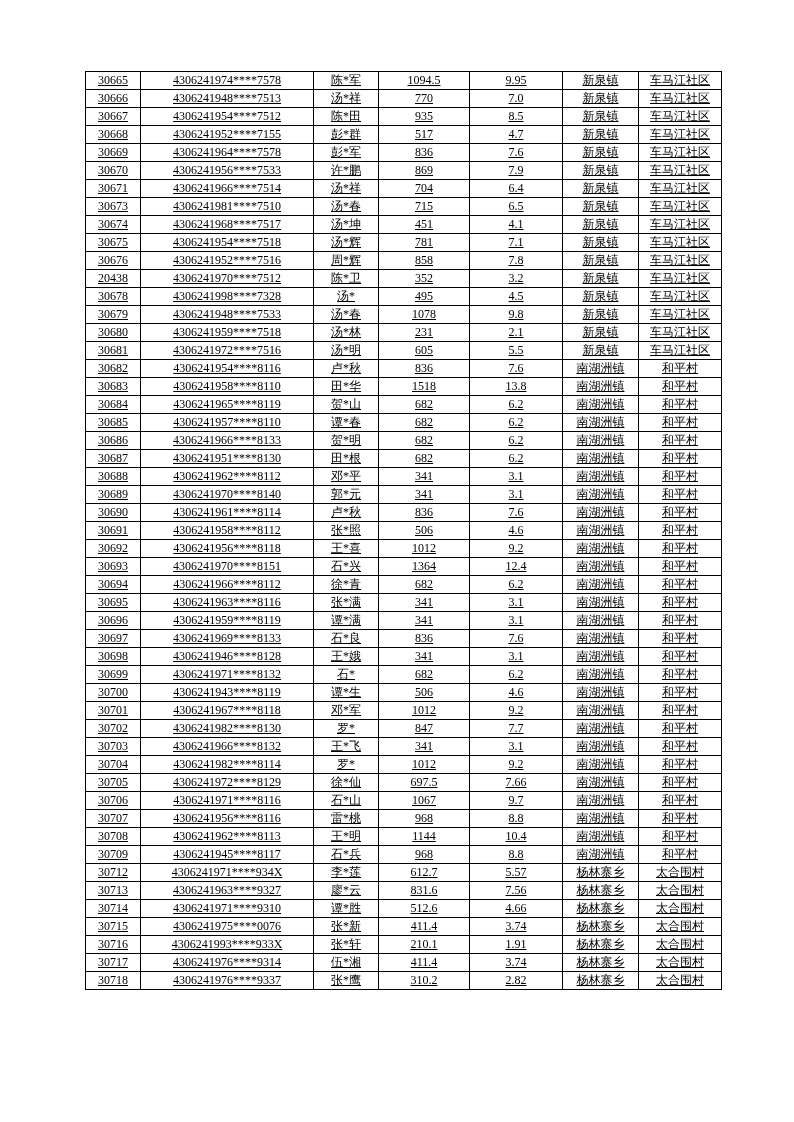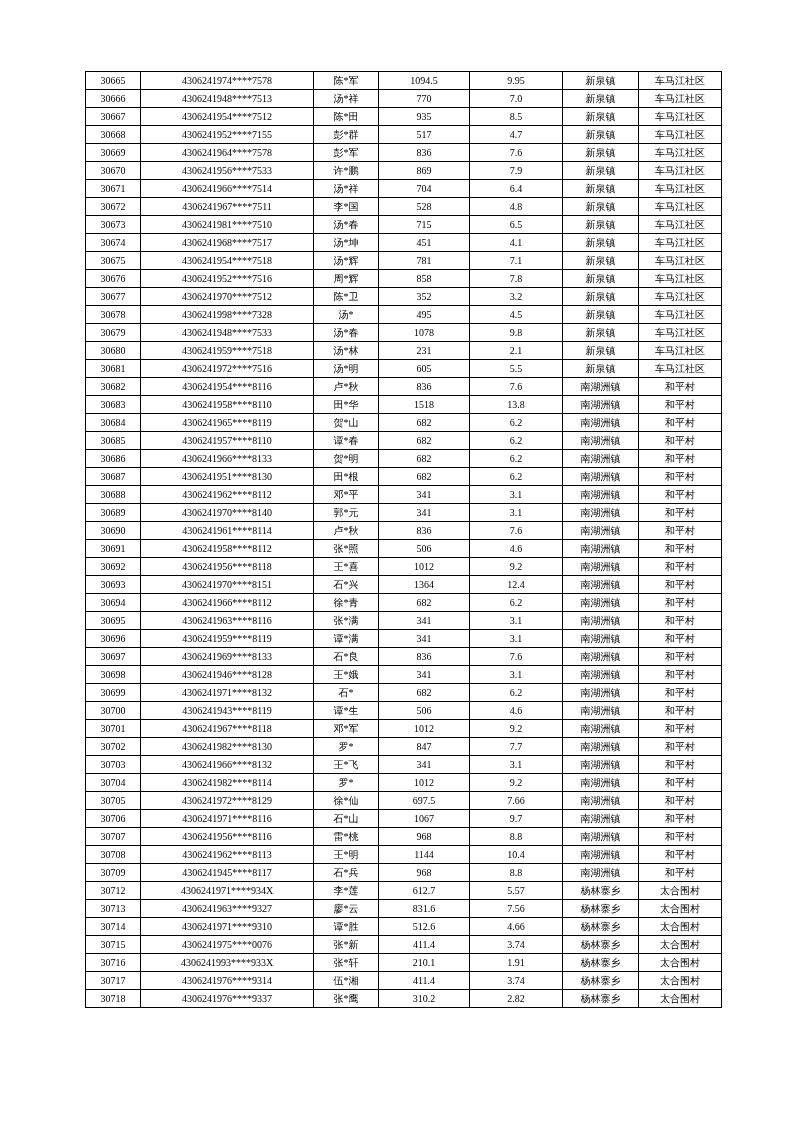--- a/index.html
+++ b/index.html
@@ -19,21 +19,22 @@
     height: 1122px;
     background: #ffffff;
     overflow: hidden;
   }
   table.records {
     position: absolute;
     left: 85px;
     top: 71px;
     border-collapse: collapse;
     table-layout: fixed;
-    font-size: 10px;
+    font-size: 12px;
+    text-decoration: underline;
   }
   table.records td {
     border: 1px solid #000000;
     height: 17px;
     line-height: 17px;
     text-align: center;
     vertical-align: middle;
     padding: 0 1px;
     white-space: nowrap;
     overflow: hidden;
@@ -109,29 +110,20 @@
         <tr>
           <td class="col-serial">30671</td>
           <td class="col-id">4306241966****7514</td>
           <td class="col-name">汤*祥</td>
           <td class="col-amount">704</td>
           <td class="col-rate">6.4</td>
           <td class="col-town">新泉镇</td>
           <td class="col-village">车马江社区</td>
         </tr>
         <tr>
-          <td class="col-serial">30672</td>
-          <td class="col-id">4306241967****7511</td>
-          <td class="col-name">李*国</td>
-          <td class="col-amount">528</td>
-          <td class="col-rate">4.8</td>
-          <td class="col-town">新泉镇</td>
-          <td class="col-village">车马江社区</td>
-        </tr>
-        <tr>
           <td class="col-serial">30673</td>
           <td class="col-id">4306241981****7510</td>
           <td class="col-name">汤*春</td>
           <td class="col-amount">715</td>
           <td class="col-rate">6.5</td>
           <td class="col-town">新泉镇</td>
           <td class="col-village">车马江社区</td>
         </tr>
         <tr>
           <td class="col-serial">30674</td>
@@ -154,21 +146,21 @@
         <tr>
           <td class="col-serial">30676</td>
           <td class="col-id">4306241952****7516</td>
           <td class="col-name">周*辉</td>
           <td class="col-amount">858</td>
           <td class="col-rate">7.8</td>
           <td class="col-town">新泉镇</td>
           <td class="col-village">车马江社区</td>
         </tr>
         <tr>
-          <td class="col-serial">30677</td>
+          <td class="col-serial">20438</td>
           <td class="col-id">4306241970****7512</td>
           <td class="col-name">陈*卫</td>
           <td class="col-amount">352</td>
           <td class="col-rate">3.2</td>
           <td class="col-town">新泉镇</td>
           <td class="col-village">车马江社区</td>
         </tr>
         <tr>
           <td class="col-serial">30678</td>
           <td class="col-id">4306241998****7328</td>

